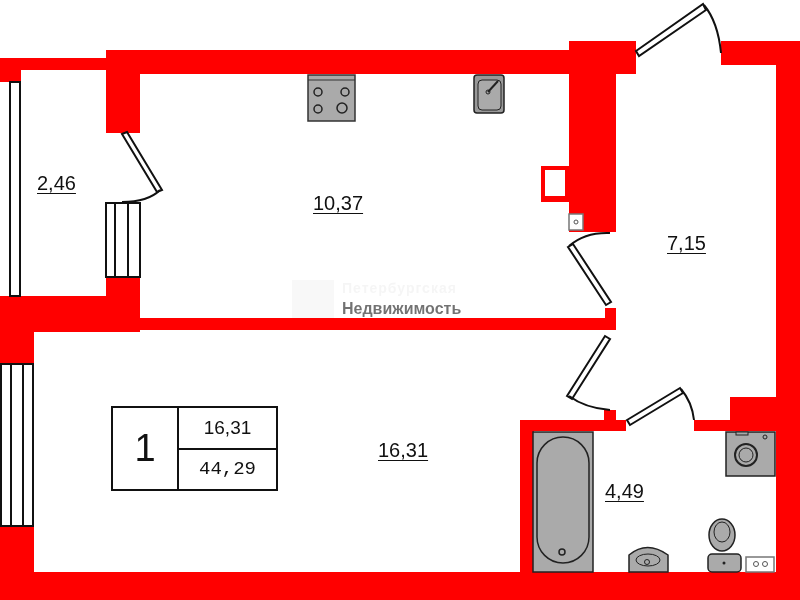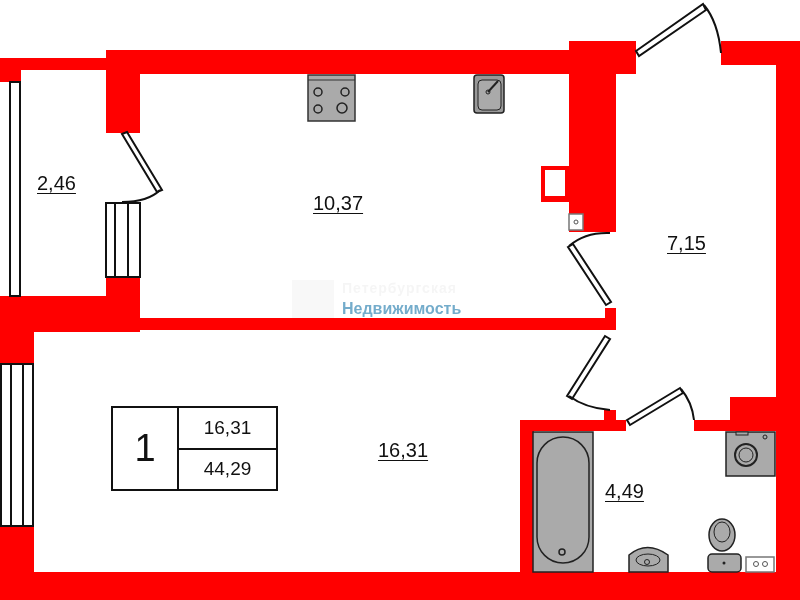--- a/index.html
+++ b/index.html
@@ -3,25 +3,25 @@
   <meta charset="utf-8">
   <style>
     html, body { margin: 0; padding: 0; background: #ffffff; }
     body { width: 800px; height: 600px; position: relative; overflow: hidden; font-family: "Liberation Sans", sans-serif; }
     #plan { position: absolute; left: 0; top: 0; width: 800px; height: 600px; }
     .area-label { position: absolute; font-size: 20px; color: #111; text-decoration: underline; text-underline-offset: 3px; text-decoration-thickness: 1px; line-height: 1; }
     .summary { position: absolute; left: 111px; top: 406px; width: 167px; height: 85px; border: 2px solid #111; box-sizing: border-box; display: flex; background: #fff; }
     .summary .rooms { width: 64px; border-right: 2px solid #111; display: flex; align-items: center; justify-content: center; font-size: 38px; color: #111; }
     .summary .vals { flex: 1; display: flex; flex-direction: column; }
     .summary .vals div { flex: 1; display: flex; align-items: center; justify-content: center; font-size: 19px; color: #111; border-bottom: 2px solid #111; }
-    .summary .vals div:last-child { border-bottom: none; }
+    .summary .vals div:last-child { border-bottom: none; font-family: Liberation Mono, monospace; }
     .watermark { position: absolute; left: 292px; top: 276px; width: 220px; height: 44px; opacity: 0.55; }
     .watermark .logo { position: absolute; left: 0; top: 4px; width: 42px; height: 38px; background: #f3f3f3; }
     .watermark .line1 { position: absolute; left: 50px; top: 4px; font-size: 14px; font-weight: bold; color: #eeeeee; letter-spacing: 1px; }
-    .watermark .line2 { position: absolute; left: 50px; top: 24px; font-size: 16px; font-weight: bold; color: #0369a1; }
+    .watermark .line2 { position: absolute; left: 50px; top: 24px; font-size: 16px; font-weight: bold; color: #000000; }
   </style>
 </head>
 <body>
 
 <svg id="plan" viewBox="0 0 800 600" xmlns="http://www.w3.org/2000/svg">
 
   <g fill="#ff0000">
 
     <rect x="106" y="50" width="530" height="24"></rect>
 

